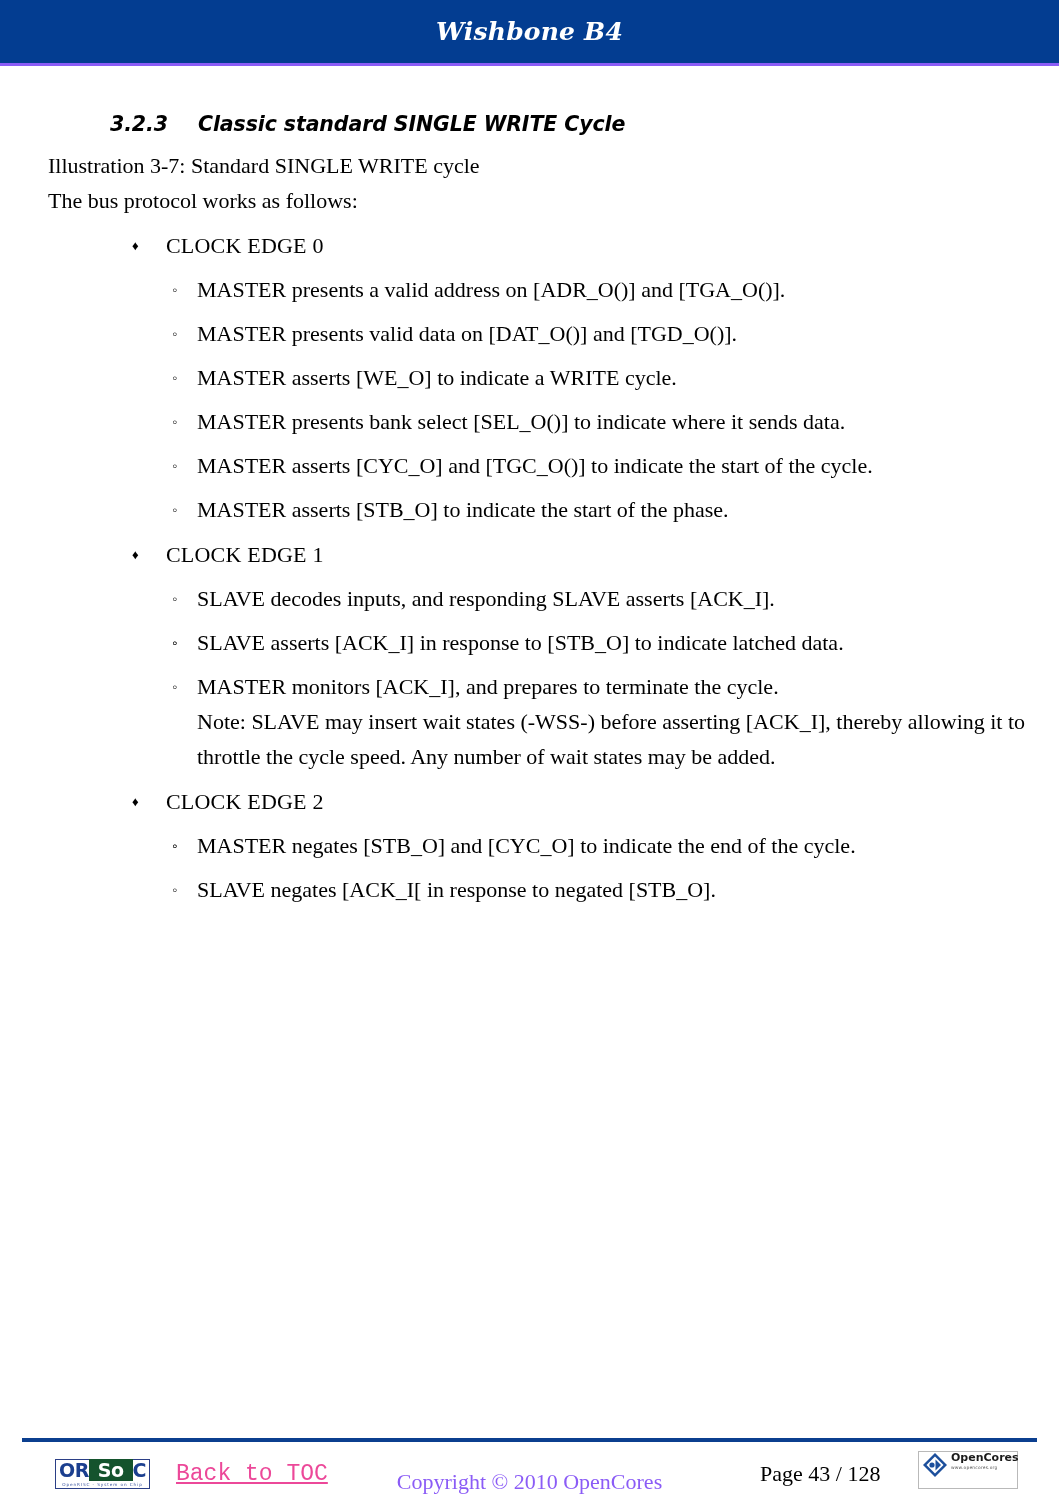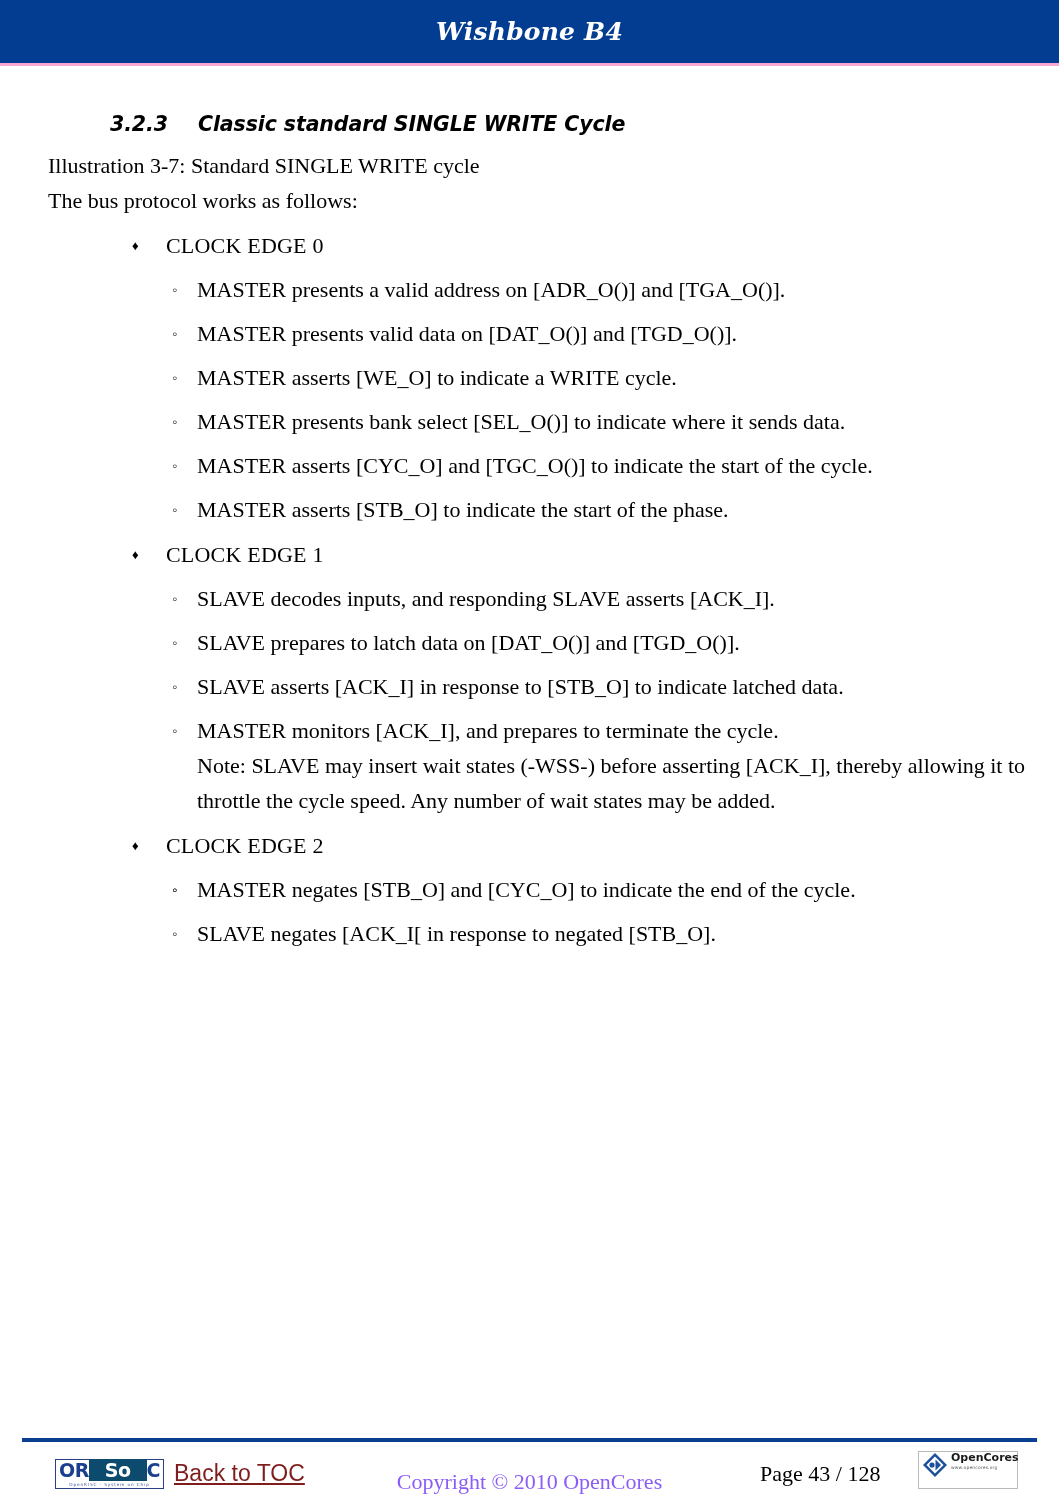--- a/index.html
+++ b/index.html
@@ -16,21 +16,21 @@
   }
 
   
   .page-header {
     position: absolute;
     top: 0;
     left: 0;
     width: 1059px;
     height: 66px;
     background: #033d91;
-    border-bottom: 3px solid #f9a8d4;
+    border-bottom: 3px solid #8b5cf6;
     box-sizing: border-box;
     display: flex;
     align-items: center;
     justify-content: center;
   }
   .page-header-title {
     color: #ffffff;
     font-family: "DejaVu Serif", serif;
     font-weight: bold;
     font-style: italic;
@@ -159,39 +159,39 @@
   .orsoc-word {
     font-family: "DejaVu Sans", sans-serif;
     font-weight: bold;
     font-size: 19px;
     letter-spacing: -0.5px;
     color: #1b3f8f;
     display: block;
     height: 21px;
   }
   .orsoc-word .blk {
-    background: #0c4a6e;
+    background: #14532d;
     color: #ffffff;
-    padding: 0 16px;
+    padding: 0 9px;
   }
   .orsoc-sub {
     display: block;
     font-family: "DejaVu Sans", sans-serif;
     font-size: 4.2px;
     letter-spacing: 0.9px;
     color: #3a53a0;
     text-align: center;
     margin-top: 1px;
   }
 
   .toc-link {
-    margin-left: 10px;
-    font-family: Liberation Sans, sans-serif;
+    margin-left: 26px;
+    font-family: Liberation Mono, monospace;
     font-size: 23px;
-    color: #7f1d1d;
+    color: #ec4899;
     text-decoration: underline;
   }
 
   .footer-copy {
     position: absolute;
     left: 0;
     width: 1059px;
     text-align: center;
     font-size: 22px;
     color: #8b5cf6;
@@ -298,21 +298,20 @@
       <span class="bullet-diamond">♦</span>
       <span class="lvl1-label">CLOCK EDGE 1</span>
     </li>
     <ul class="lvl2-list">
       <li class="lvl2-item">
         <span class="bullet-circle">◦</span>
         <span class="lvl2-text">SLAVE decodes inputs, and responding SLAVE asserts [ACK_I].</span>
       </li>
       <li class="lvl2-item">
         <span class="bullet-circle">◦</span>
-        <span class="lvl2-text">SLAVE prepares to latch data on [DAT_O()] and [TGD_O()].</span>
       </li>
       <li class="lvl2-item">
         <span class="bullet-circle">◦</span>
         <span class="lvl2-text">SLAVE asserts [ACK_I] in response to [STB_O] to indicate latched data.</span>
       </li>
       <li class="lvl2-item">
         <span class="bullet-circle">◦</span>
         <span class="lvl2-text">MASTER monitors [ACK_I], and prepares to terminate the cycle.</span>
         <span class="note-line">Note: SLAVE may insert wait states (-WSS-) before asserting [ACK_I], thereby</span>
         <span class="note-line">allowing it to throttle the cycle speed.  Any number of wait states may be added.</span>

